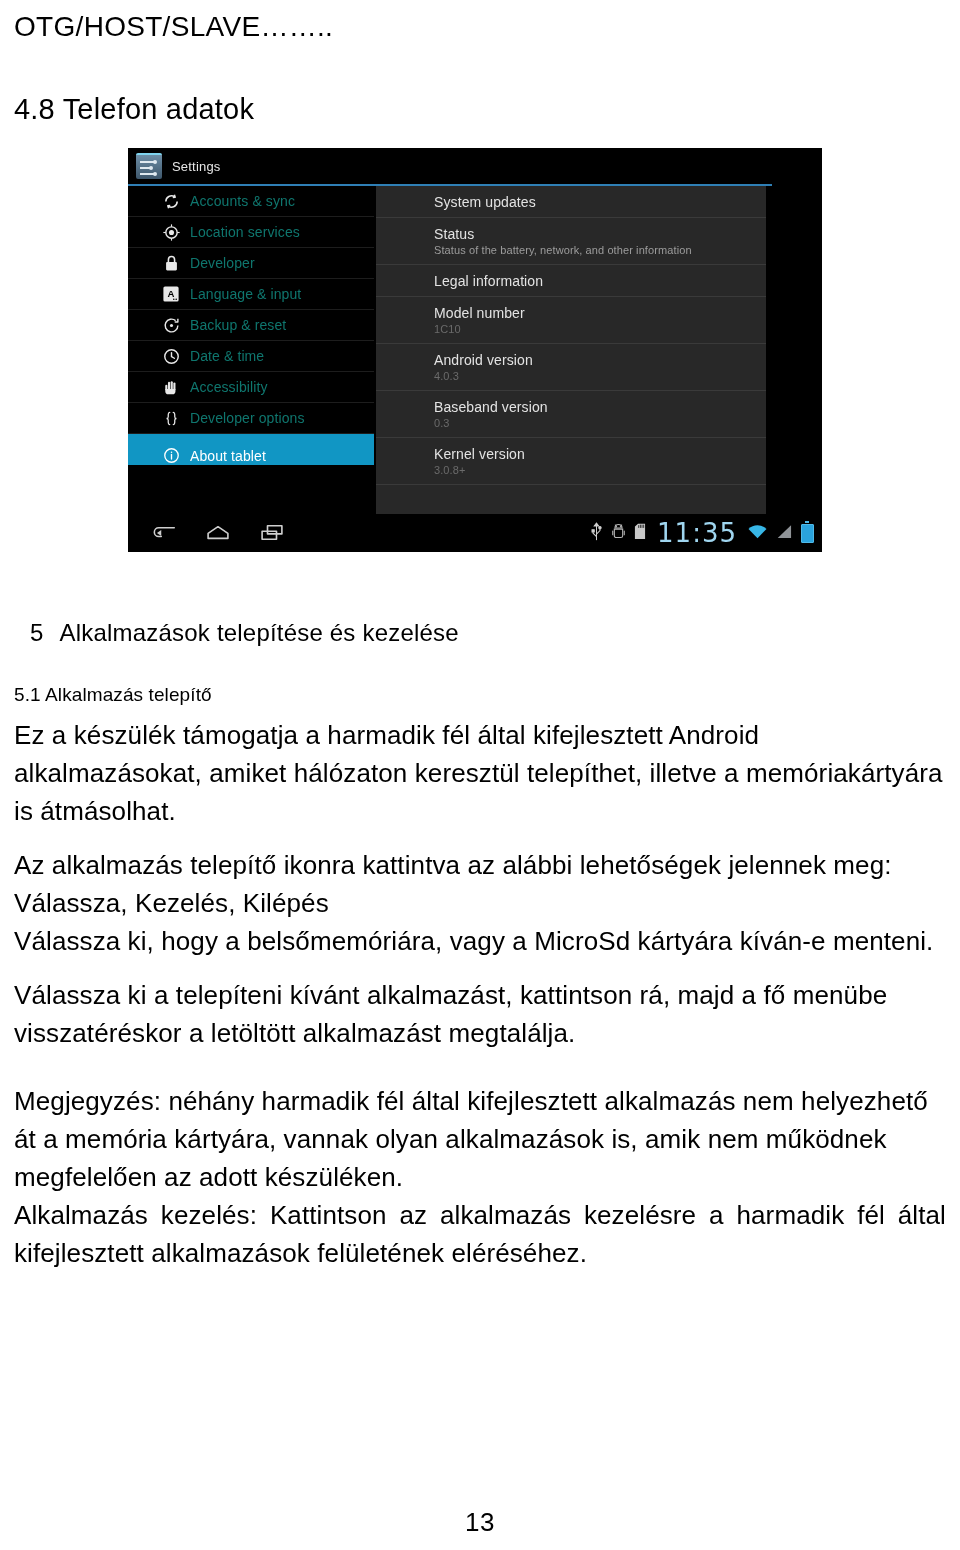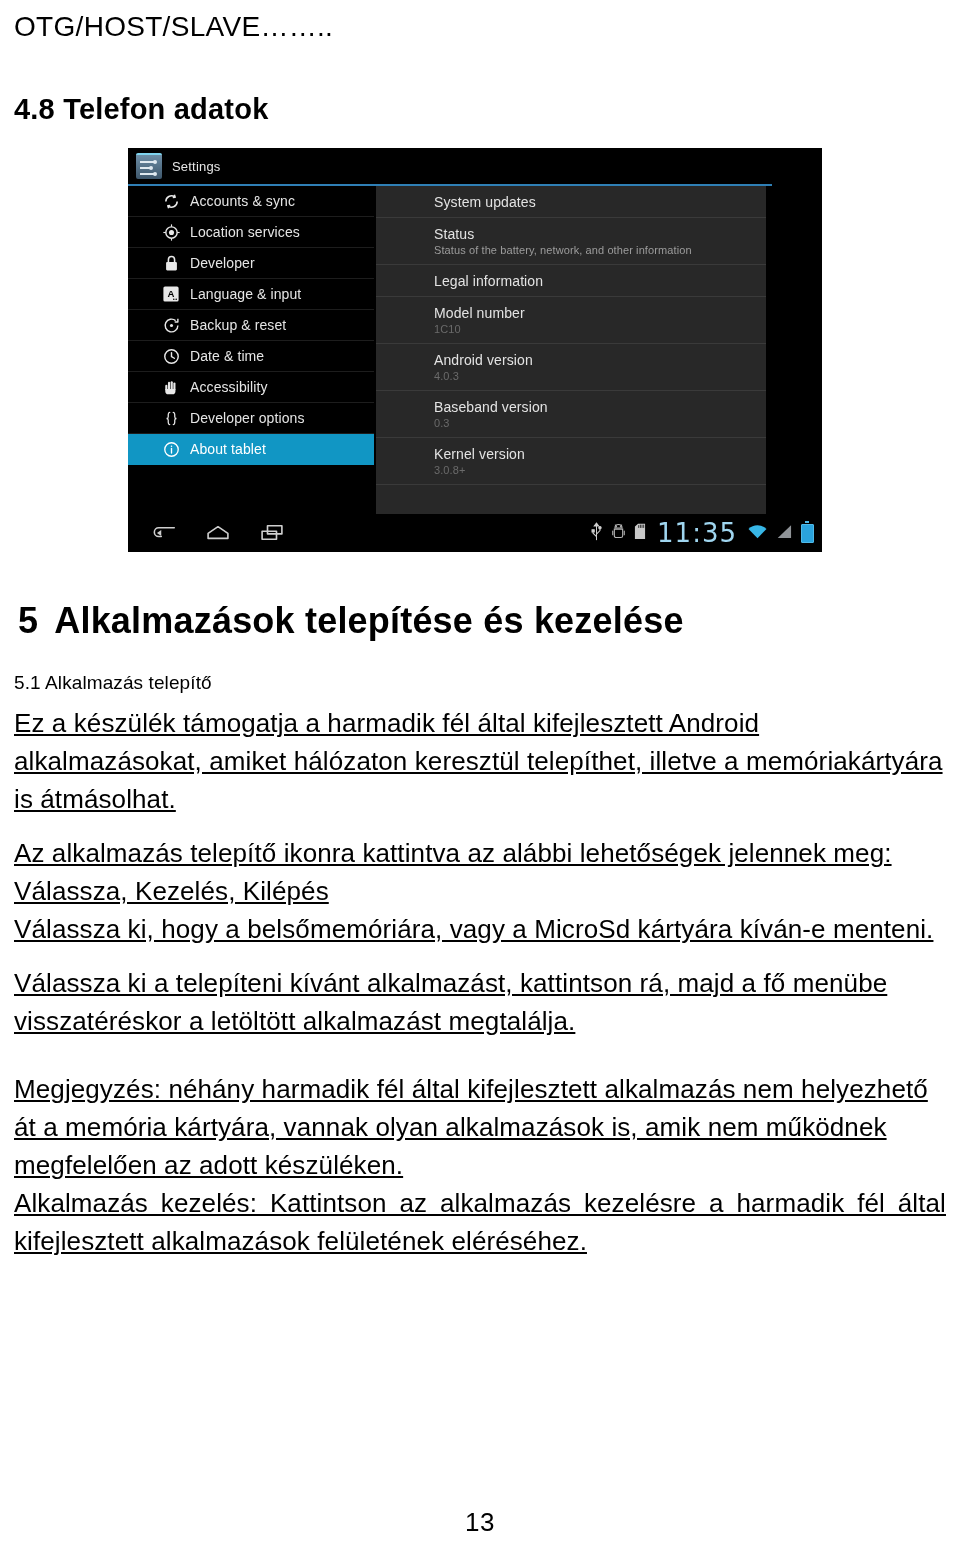--- a/index.html
+++ b/index.html
@@ -29,48 +29,47 @@
     font-size: 28px;
     line-height: 34px;
     letter-spacing: 0.3px;
     margin: 10px 0 0 0;
     white-space: nowrap;
   }
 
   
   .h-sub {
     font-size: 29px;
-    font-weight: bold;
+    font-weight: normal;
     line-height: 34px;
     margin: 48px 0 0 0;
     letter-spacing: 0.2px;
   }
   .h-chapter {
-    font-size: 36px;
-    font-weight: bold;
+    font-size: 24px;
+    font-weight: normal;
     line-height: 42px;
-    margin: 4px;
+    margin: 16px;
     letter-spacing: 0.2px;
   }
   .h-chapter .num { margin-right: 16px; }
   .h-section {
     font-size: 19px;
     font-weight: normal;
     line-height: 34px;
     margin: 24px 0 4px 0;
     letter-spacing: 0.1px;
   }
 
   
   .para {
     font-size: 26px;
     line-height: 41px;
     margin: 0;
     letter-spacing: 0.1px;
-    text-decoration: underline;
   }
   .para.tight { line-height: 38px; }
   .para.justify { text-align: justify; }
   .gap-s { height: 16px; }
   .gap-m { height: 30px; }
   .gap-l { height: 44px; }
 
   
   .figure {
     position: relative;
@@ -149,28 +148,29 @@
     position: relative;
     color: #e8e8e8;
     display: flex;
     align-items: center;
     justify-content: center;
     font-size: 15px;
     line-height: 1;
   }
   .srow .ic svg { display: block; }
   .srow .lbl {
-    color: #e5e5e5;
+    color: #0f766e;
     font-size: 14px;
     letter-spacing: 0.1px;
     white-space: nowrap;
   }
   .srow.selected {
     background: #1196c4;
     border-bottom: 1px solid #1196c4;
+    align-items: flex-end;
   }
   .srow.selected .lbl { color: #ffffff; }
   .s-cat {
     height: 26px;
     display: flex;
     align-items: flex-end;
     padding: 0 0 3px 34px;
     box-sizing: border-box;
     color: #b9b9b9;
     font-size: 11px;

